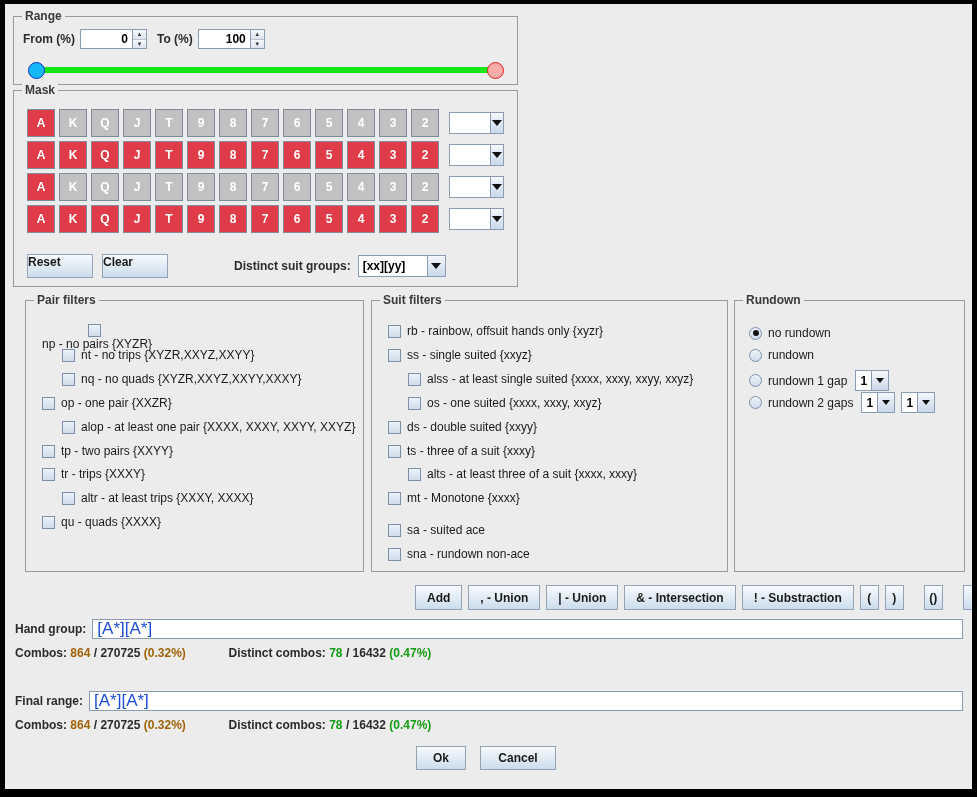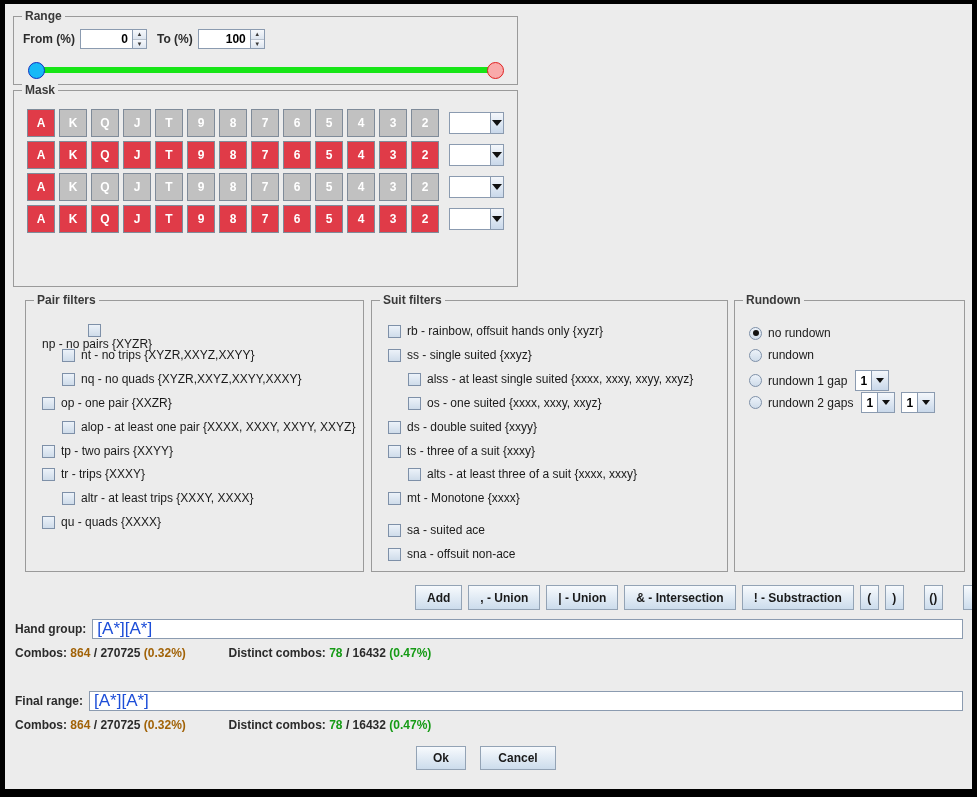--- a/index.html
+++ b/index.html
@@ -344,20 +344,31 @@
           <div class="card on">2</div>
           <span class="combo row-combo">
             <span class="cb-val"></span>
             <span class="cb-arrow">
               <i></i>
             </span>
           </span>
         </div>
       </div>
 
+    <div class="mask-bottom">
+      <div class="btn" id="reset-button">Reset</div>
+      <div class="btn" id="clear-mask-button">Clear</div>
+      <span class="dsg-label">Distinct suit groups:</span>
+      <span class="combo" id="distinct-suit-groups-combo">
+        <span class="cb-val">[xx][yy]</span>
+        <span class="cb-arrow">
+            <i></i>
+          </span>
+      </span>
+    </div>
   </div>
 
   <div class="group" id="pair-filters-panel">
     <div class="group-title">Pair filters</div>
     <div id="pair-filters-list">
         <div class="chk-row" style="left: 16px; top: 23px; flex-direction: column;">
           <span class="checkbox"></span>
           <span>np - no pairs {XYZR}</span>
         </div>
         <div class="chk-row" style="left: 36px; top: 47px;">
@@ -429,21 +440,21 @@
         <div class="chk-row" style="left: 16px; top: 190px;">
           <span class="checkbox"></span>
           <span>mt - Monotone {xxxx}</span>
         </div>
         <div class="chk-row" style="left: 16px; top: 222px;">
           <span class="checkbox"></span>
           <span>sa - suited ace</span>
         </div>
         <div class="chk-row" style="left: 16px; top: 246px;">
           <span class="checkbox"></span>
-          <span>sna - offsuit non-ace</span>
+          <span>sna - rundown non-ace</span>
         </div>
       </div>
   </div>
 
   <div class="group" id="rundown-panel">
     <div class="group-title">Rundown</div>
     <div id="rundown-list">
         <div class="chk-row" style="left: 14px; top: 25px;">
           <span class="radio checked"></span>
           <span>no rundown</span>

